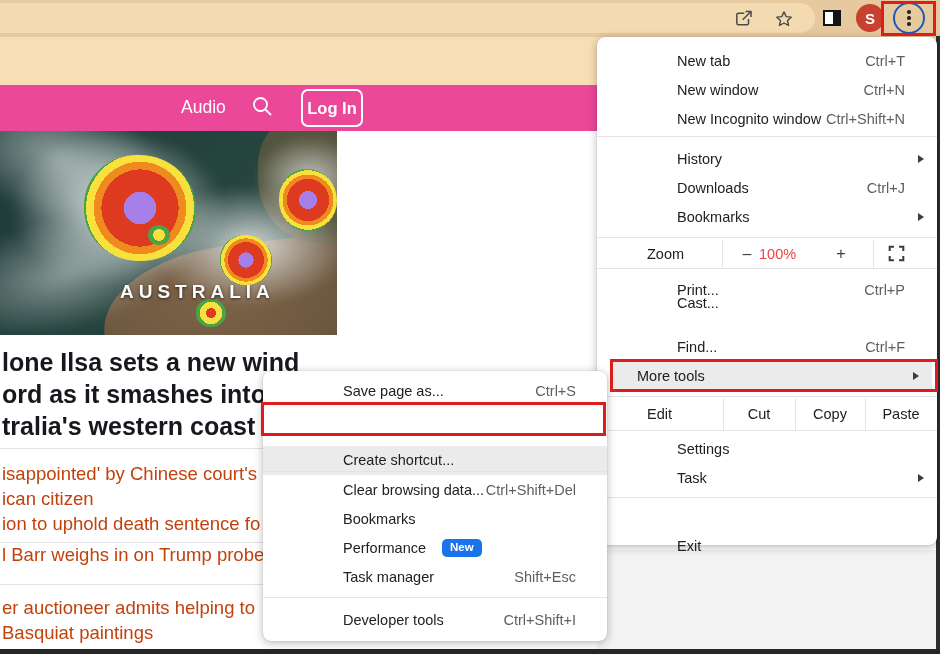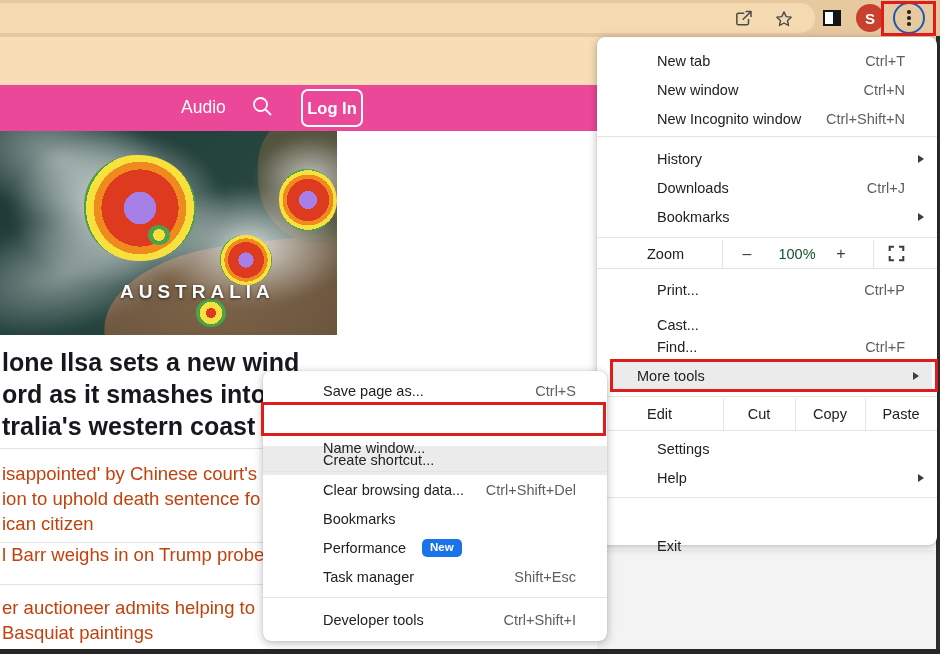--- a/index.html
+++ b/index.html
@@ -69,35 +69,35 @@
               font-size:25px; font-weight:bold; line-height:32px; cursor:pointer; }
   .divider-h { position:absolute; left:0; width:305px; height:1px; background:#e2e2e2; }
   .story { position:absolute; left:2px; width:300px; color:#c2410c; font-size:18.5px;
            line-height:25px; cursor:pointer; }
   
   .menu { position:absolute; background:#fff; border-radius:8px;
           box-shadow:0 2px 10px rgba(0,0,0,.28), 0 0 1px rgba(0,0,0,.25); }
   .main-menu { left:597px; top:37px; width:340px; height:508px; z-index:10; }
   .sub-menu  { left:263px; top:371px; width:344px; height:270px; z-index:12; }
   .mrow { position:absolute; left:0; width:100%; height:29px; line-height:29px;
-          padding-left:60px; font-size:14.5px; color:#202124; cursor:pointer; white-space:nowrap; }
+          padding-left:80px; font-size:14.5px; color:#202124; cursor:pointer; white-space:nowrap; }
   .mrow .shortcut { position:absolute; right:32px; color:#5c5f63; }
   .arrow-r { position:absolute; right:13px; top:50%; margin-top:-4.5px; width:0; height:0;
              border-left:6px solid #3c3c3c; border-top:4.5px solid transparent;
              border-bottom:4.5px solid transparent; }
   .mdiv { position:absolute; left:0; width:100%; height:1px; background:#e4e4e4; }
   .vsep { position:absolute; top:0; width:1px; height:100%; background:#e4e4e4; }
   .hl { background:#ebebeb; }
   .row-moretools { left:16px; width:319px; padding-left:34px; }
   .zoom-row { position:absolute; left:0; top:203px; width:100%; height:28px; }
   .zoom-row .zlabel { position:absolute; left:50px; line-height:28px; font-size:14.5px; color:#202124; }
   .zbtn { position:absolute; width:24px; text-align:center; line-height:28px; font-size:16px;
           color:#3c3c3c; cursor:pointer; }
-  .zlevel { position:absolute; left:162px; width:76px; text-align:center; line-height:28px;
-            font-size:14.5px; color:#14532d; }
+  .zlevel { position:absolute; left:162px; width:76px; line-height:28px;
+            font-size:14.5px; color:#ef4444; }
   .fullscreen-btn { position:absolute; left:291px; top:5px; cursor:pointer; }
   .edit-row { position:absolute; left:0; top:361px; width:100%; height:32px; line-height:32px; }
   .edit-row .elabel { position:absolute; left:50px; font-size:14.5px; color:#202124; }
   .ecell { position:absolute; text-align:center; font-size:14.5px; color:#202124; cursor:pointer; }
   .badge { display:inline-block; margin-left:12px; background:#1a73e8; color:#fff; font-size:11.5px;
            font-weight:bold; padding:2.5px 8px; border-radius:5px; line-height:13px; vertical-align:2px; }
   
   .redbox { position:absolute; border:3.5px solid #df1c1c; z-index:30; pointer-events:none; }
   .box-dots { left:881px; top:1px; width:55px; height:35px; }
   .box-moretools { left:610px; top:359px; width:328px; height:33px; }
@@ -163,22 +163,22 @@
 </div>
 
 <div class="headline">
   <div>lone Ilsa sets a new wind</div>
   <div>ord as it smashes into</div>
   <div>tralia's western coast</div>
 </div>
 <div class="divider-h" style="top:448px;"></div>
 <div class="story" style="top:461px;">
   <div>isappointed' by Chinese court's</div>
+  <div>ican citizen</div>
   <div>ion to uphold death sentence fo</div>
-  <div>ican citizen</div>
 </div>
 <div class="divider-h" style="top:542px;"></div>
 <div class="story" style="top:542px;">
   <div>l Barr weighs in on Trump probe</div>
 </div>
 <div class="divider-h" style="top:584px;"></div>
 <div class="story" style="top:595px;">
   <div>er auctioneer admits helping to</div>
   <div>Basquiat paintings</div>
 </div>
@@ -228,21 +228,21 @@
           <path d="M7 18 H2 v-5"></path>
       </svg>
     </span>
   </div>
   <div class="mdiv" style="top:231px;"></div>
 
   <div class="mrow" style="top:239px;">
     <span>Print...</span>
     <span class="shortcut">Ctrl+P</span>
   </div>
-  <div class="mrow" style="top:274px;">
+  <div class="mrow" style="top:252px;">
     <span>Cast...</span>
   </div>
   <div class="mrow" style="top:296px;">
     <span>Find...</span>
     <span class="shortcut">Ctrl+F</span>
   </div>
   <div class="mrow hl row-moretools" style="top:325px;padding-left:24px;">
     <span>More tools</span>
     <span class="arrow-r"></span>
   </div>
@@ -256,40 +256,37 @@
     <span class="ecell" style="left:198px; width:70px;">Copy</span>
     <span class="vsep" style="left:268px;"></span>
     <span class="ecell" style="left:268px; width:72px;">Paste</span>
   </div>
   <div class="mdiv" style="top:393px;"></div>
 
   <div class="mrow" style="top:398px;">
     <span>Settings</span>
   </div>
   <div class="mrow" style="top:427px;">
-    <span>Help</span>
+    <span>Task</span>
     <span class="arrow-r"></span>
   </div>
   <div class="mdiv" style="top:460px;"></div>
   <div class="mrow" style="top:495px;">
     <span>Exit</span>
   </div>
 </div>
 
 <div class="menu sub-menu">
   <div class="mrow" style="top:6px;">
     <span>Save page as...</span>
     <span class="shortcut" style="right:31px;">Ctrl+S</span>
   </div>
   <div class="mrow hl" style="top:34px;margin-top:41px;">
     <span>Create shortcut...</span>
   </div>
-  <div class="mrow" style="top:63px;">
-    <span>Name window...</span>
-  </div>
   <div class="mdiv" style="top:100px;"></div>
   <div class="mrow" style="top:105px;">
     <span>Clear browsing data...</span>
     <span class="shortcut" style="right:31px;">Ctrl+Shift+Del</span>
   </div>
   <div class="mrow" style="top:134px;">
     <span>Bookmarks</span>
   </div>
   <div class="mrow" style="top:192px;">
     <span>Task manager</span>

